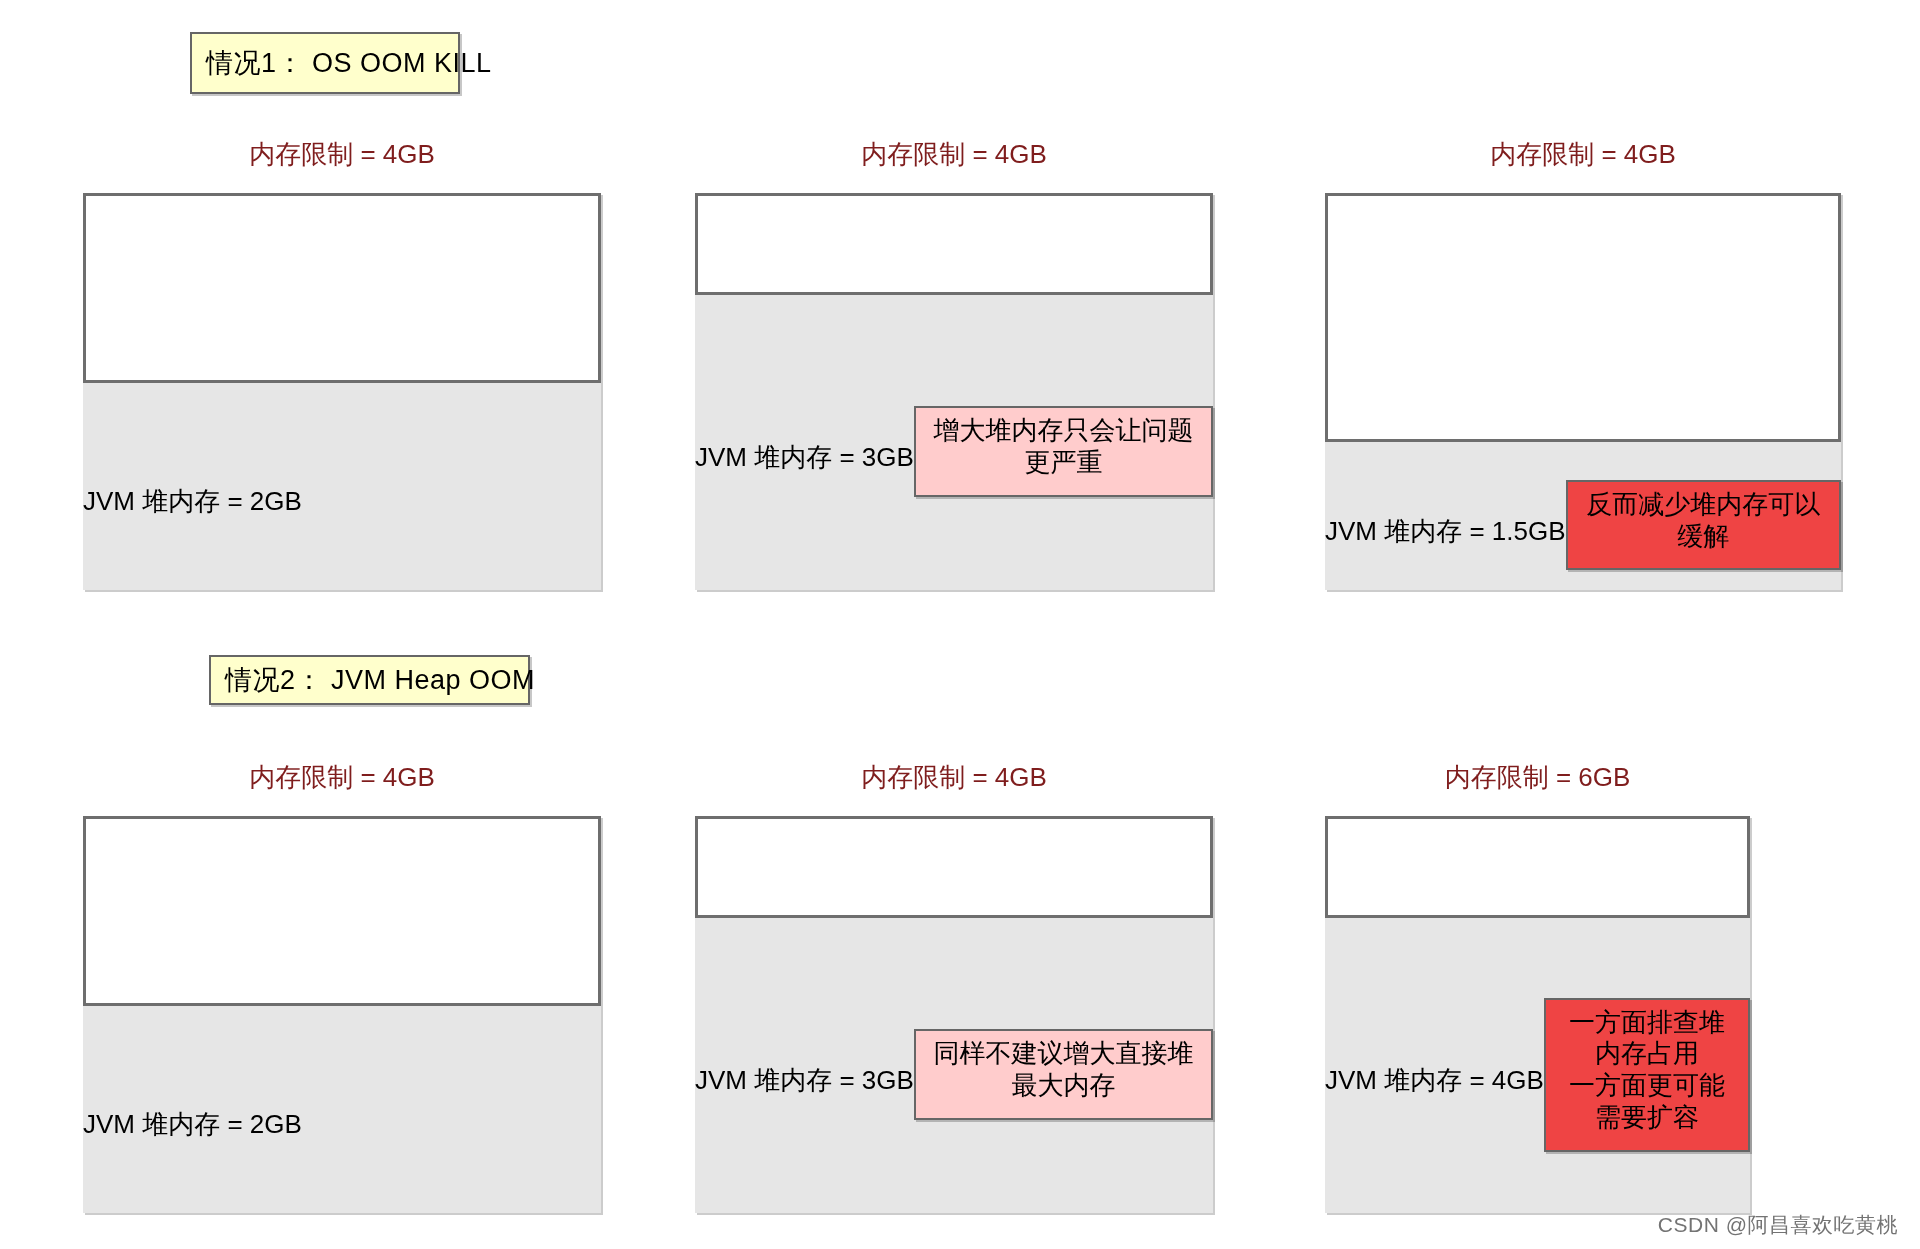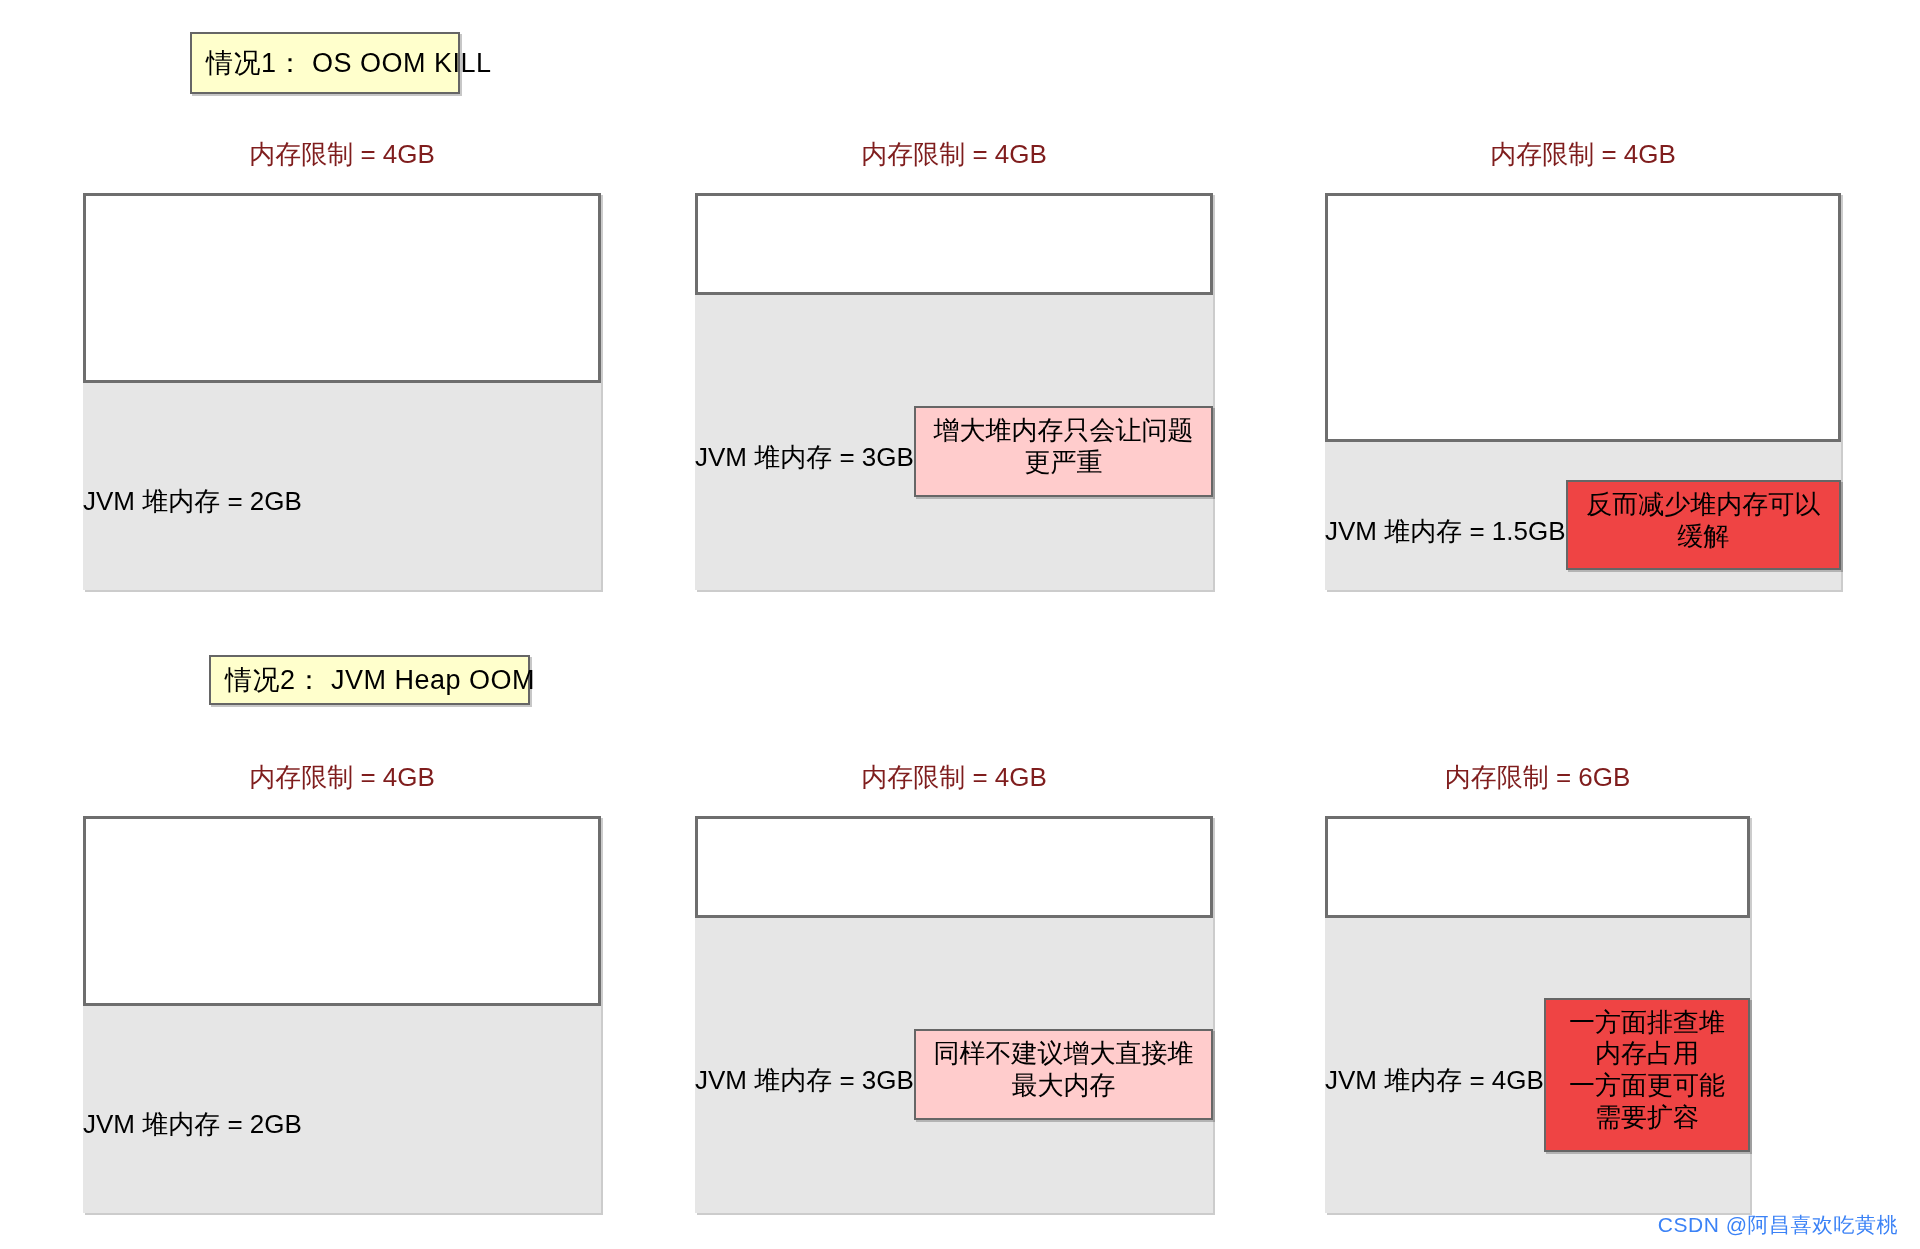--- a/index.html
+++ b/index.html
@@ -91,21 +91,21 @@
   }
   .note.warn  { background: #ffcccc; }
   .note.good  { background: #ef4444; }
 
   
   #watermark {
     position: absolute;
     right: 22px;
     bottom: 10px;
     font-size: 21px;
-    color: #3b82f6;
+    color: #737373;
     white-space: nowrap;
     letter-spacing: 0.5px;
   }
 </style>
 </head>
 <body>
 
 <div class="section-chip" id="chip-1">情况1： OS OOM KILL</div>
 
 <div class="panel" id="s1p1" style="left:83px; top:193px; width:518px; height:397px;">

